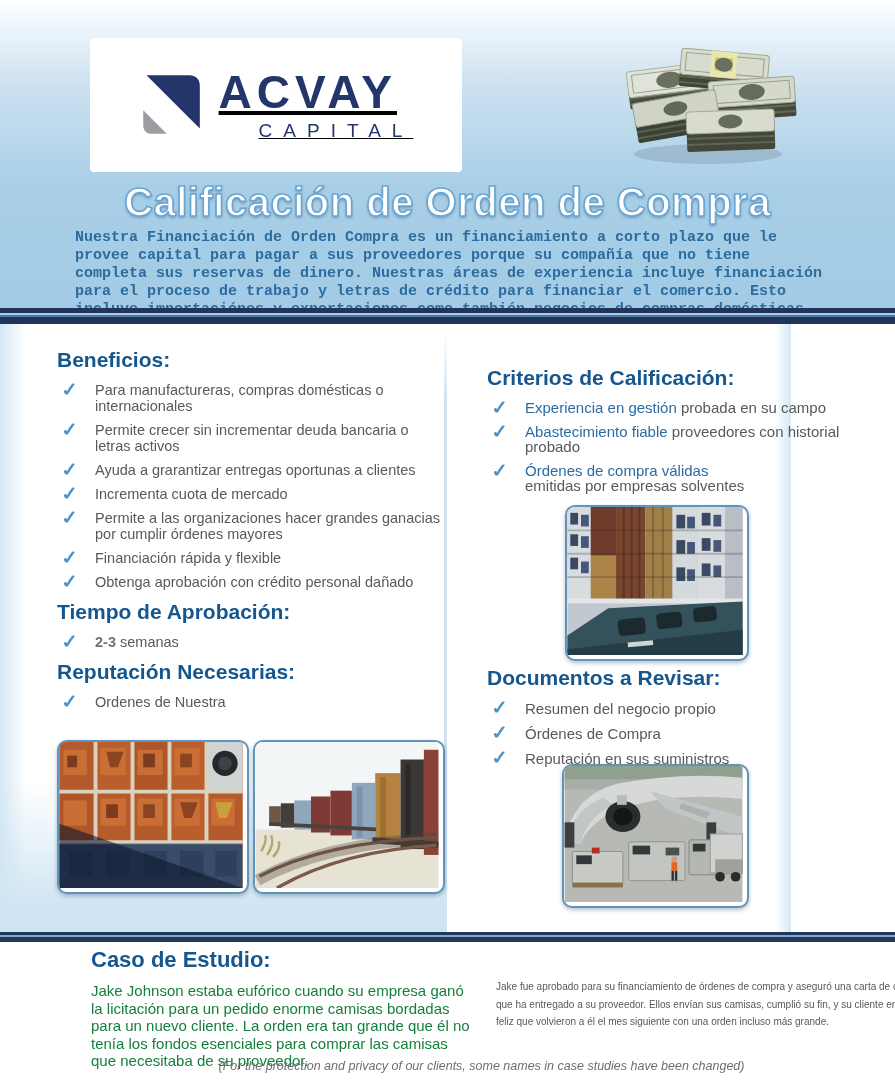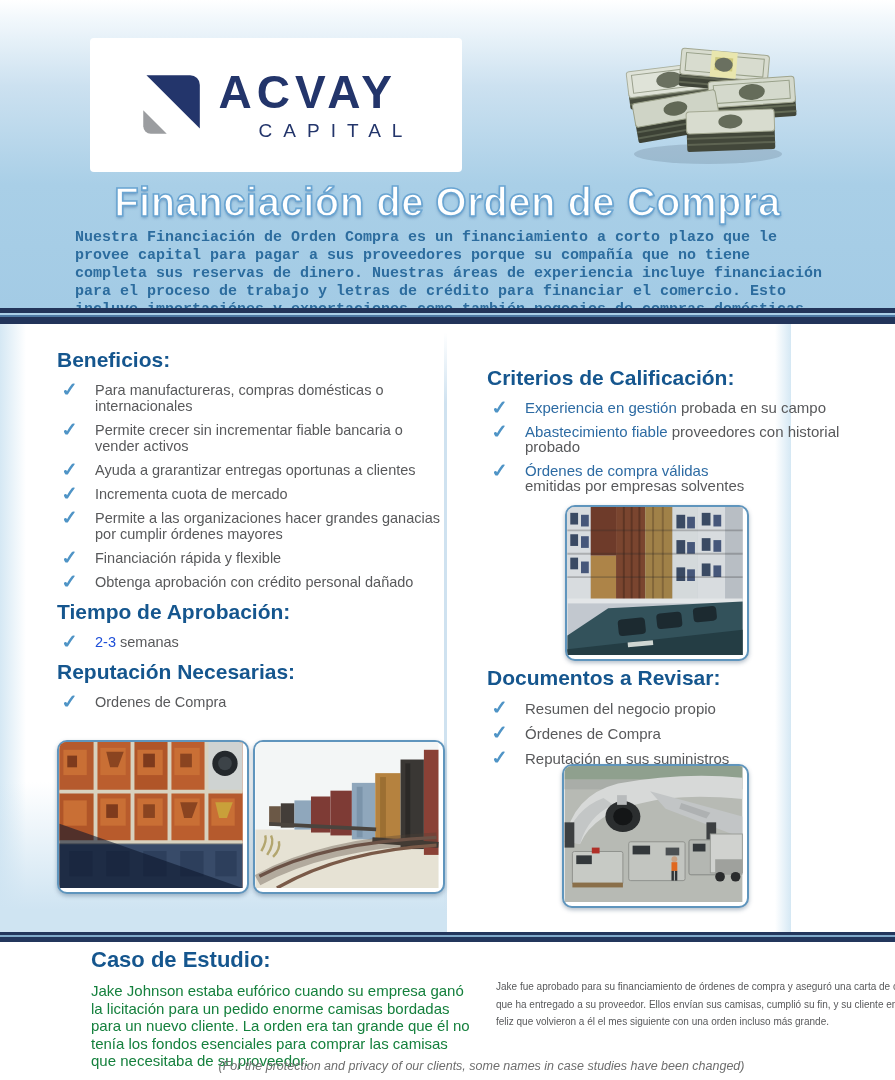--- a/index.html
+++ b/index.html
@@ -5,21 +5,21 @@
   html,body{margin:0;padding:0;background:#fff;}
   .page{position:relative;width:895px;height:1080px;background:#fff;overflow:hidden;
         font-family:"Liberation Sans",sans-serif;}
 
   
   .top-band{position:absolute;top:0;left:0;width:895px;height:308px;
     background:linear-gradient(180deg,#ffffff 0%,#f2f8fc 6%,#cce1f0 28%,#a9cfe7 60%,#a3cbe5 100%);}
   .logo-box{position:absolute;left:90px;top:38px;width:372px;height:134px;background:#fff;
     border-radius:4px;display:flex;align-items:center;justify-content:center;gap:16px;}
   .brand-mark{width:64px;height:64px;flex:0 0 auto;}
-  .brand-text{display:flex;flex-direction:column;}
+  .brand-text{display:flex;flex-direction:column;text-decoration:underline;}
   .brand-name{font-size:46px;font-weight:bold;color:#23356b;letter-spacing:5px;line-height:1;}
   .brand-sub{font-size:19px;color:#23356b;letter-spacing:11px;margin-top:5px;font-weight:500;margin-left:40px;}
   .money-img{position:absolute;left:612px;top:42px;width:186px;height:124px;}
   .page-title{position:absolute;top:180px;left:0;width:100%;text-align:center;margin:0;
     font-size:40px;font-weight:bold;color:#ffffff;letter-spacing:0.5px;
     -webkit-text-stroke:1.6px #6aa5d2;
     text-shadow:0 2px 3px rgba(63,112,160,0.55);}
   .intro{position:absolute;top:229px;left:75px;width:750px;margin:0;
     font-size:15px;font-weight:bold;color:#2c6c9e;line-height:18px;font-family:Liberation Mono, monospace;}
 
@@ -45,21 +45,21 @@
   .right-upper{position:absolute;left:487px;top:40px;width:392px;}
   .right-lower{position:absolute;left:487px;top:340px;width:392px;}
 
   ul.checklist{list-style:none;margin:8px 0 0 0;padding:0;}
   ul.checklist li{display:flex;align-items:flex-start;margin-bottom:8px;}
   .check{flex:0 0 32px;color:#4f94c6;font-size:18px;font-weight:bold;line-height:15px;
     transform:rotate(-6deg) scaleX(1.15);text-shadow:0 1px 1px rgba(255,255,255,.7);padding-left:6px;}
   .itx{font-size:14.5px;color:#58595b;line-height:16px;}
   .lead-blue{color:#2d6ba3;}
   .rest-block{display:block;}
-  .num-strong{color:#1d4ed8;font-weight:normal;}
+  .num-strong{color:#737373;font-weight:bold;}
   .mt16{margin-top:16px;} .mt20{margin-top:20px;}
   .ri li{margin-bottom:10px;} .ri .itx{line-height:15.5px;font-size:15px;}
   .docs li{margin-bottom:8px;} .docs .itx{font-size:15px;line-height:17px;}
 
   .photo{position:absolute;border:2px solid #5f95bd;border-radius:10px;overflow:hidden;
     box-shadow:0 2px 4px rgba(40,70,100,.35);background:#fff;}
   .photo svg{display:block;}
   .ph-containers{left:57px;top:416px;width:188px;height:150px;}
   .ph-train{left:253px;top:416px;width:188px;height:150px;}
   .ph-ship{left:565px;top:181px;width:180px;height:152px;}
@@ -139,42 +139,42 @@
       <g transform="translate(74,70) rotate(-2)">
         <rect y="16" width="88" height="24" rx="2" fill="#42473a"></rect>
         <rect y="20" width="88" height="2" fill="#5e6452"></rect>
           <rect y="26" width="88" height="2" fill="#5e6452"></rect>
           <rect y="32" width="88" height="2" fill="#5e6452"></rect>
         <rect width="88" height="22" rx="3" fill="#d8dccf" stroke="#a3a892"></rect>
         <ellipse cx="44" cy="11" rx="12" ry="7" fill="#656c5a"></ellipse>
       </g>
     </svg>
 
-    <h1 class="page-title">Financiación de Orden de Compra</h1>
+    <h1 class="page-title">Calificación de Orden de Compra</h1>
     <p class="intro">Nuestra Financiación de Orden Compra es un financiamiento a corto plazo que le provee capital para pagar a sus proveedores porque su compañía que no tiene completa sus reservas de dinero. Nuestras áreas de experiencia incluye financiación para el proceso de trabajo y letras de crédito para financiar el comercio. Esto incluye importaciónes y exportaciones como también negocios de compras domésticas</p>
   </div>
 
   <div class="divider-top"></div>
 
   <div class="middle">
     <div class="edge-left"></div>
     <div class="edge-right"></div>
     <div class="bottom-fade-left"></div>
     <div class="col-divider"></div>
 
     <div class="left-col">
       <h2 class="sec">Beneficios:</h2>
       <ul class="checklist">
         <li>
             <span class="check">✓</span>
             <span class="itx">Para manufactureras, compras domésticas o internacionales</span>
           </li>
         <li>
             <span class="check">✓</span>
-            <span class="itx">Permite crecer sin incrementar fiable bancaria o vender activos</span>
+            <span class="itx">Permite crecer sin incrementar deuda bancaria o letras activos</span>
           </li>
         <li>
             <span class="check">✓</span>
             <span class="itx">Ayuda a grarantizar entregas oportunas a clientes</span>
           </li>
         <li>
             <span class="check">✓</span>
             <span class="itx">Incrementa cuota de mercado</span>
           </li>
         <li>
@@ -196,21 +196,21 @@
         <li>
           <span class="check">✓</span>
           <span class="itx"><span class="num-strong">2-3</span><span> semanas</span></span>
         </li>
       </ul>
 
       <h2 class="sec mt20">Reputación Necesarias:</h2>
       <ul class="checklist">
         <li>
             <span class="check">✓</span>
-            <span class="itx">Ordenes de Compra</span>
+            <span class="itx">Ordenes de Nuestra</span>
           </li>
       </ul>
     </div>
 
     <div class="right-upper">
       <h2 class="sec">Criterios de Calificación:</h2>
       <ul class="checklist ri">
         <li>
           <span class="check">✓</span>
           <span class="itx"><span class="lead-blue">Experiencia en gestión</span><span> probada en su campo</span></span>

